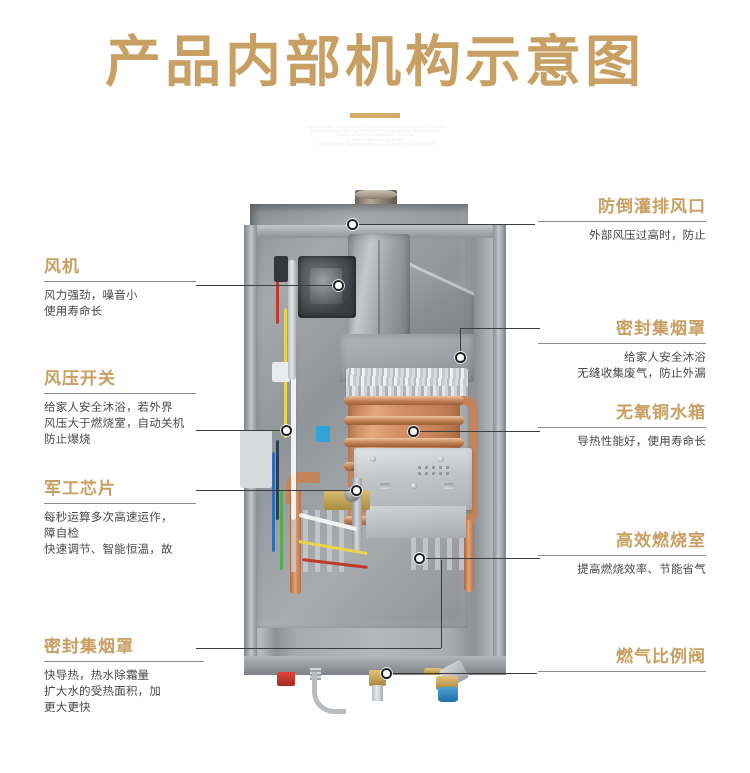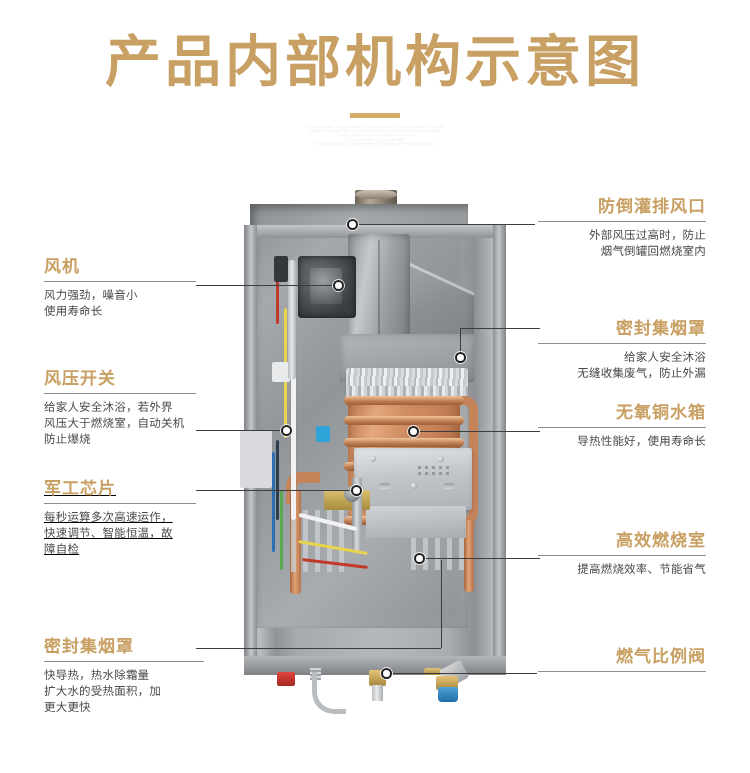--- a/index.html
+++ b/index.html
@@ -426,46 +426,45 @@
   <div class="callout left" style="left:44px; top:368px; width:152px;">
     <div class="c-title">风压开关</div>
     <div class="c-rule"></div>
     <div class="c-desc">
       <div>给家人安全沐浴，若外界</div>
       <div>风压大于燃烧室，自动关机</div>
       <div>防止爆烧</div>
     </div>
   </div>
 
-  <div class="callout left" style="left:44px; top:478px; width:152px;text-decoration:underline;">
+  <div class="callout left" style="left:44px; top:478px; width:152px;">
     <div class="c-title">军工芯片</div>
     <div class="c-rule"></div>
     <div class="c-desc">
       <div>每秒运算多次高速运作，</div>
+      <div>障自检</div>
       <div>快速调节、智能恒温，故</div>
-      <div>障自检</div>
     </div>
   </div>
 
   <div class="callout left" style="left:44px; top:636px; width:160px;">
     <div class="c-title">密封集烟罩</div>
     <div class="c-rule"></div>
     <div class="c-desc">
       <div>快导热，热水除霜量</div>
       <div>扩大水的受热面积，加</div>
       <div>更大更快</div>
     </div>
   </div>
 
   <div class="callout right" style="left:538px; top:196px; width:168px;">
     <div class="c-title">防倒灌排风口</div>
     <div class="c-rule"></div>
     <div class="c-desc">
       <div>外部风压过高时，防止</div>
-      <div>烟气倒罐回燃烧室内</div>
     </div>
   </div>
 
   <div class="callout right" style="left:538px; top:318px; width:168px;">
     <div class="c-title">密封集烟罩</div>
     <div class="c-rule"></div>
     <div class="c-desc">
       <div>给家人安全沐浴</div>
       <div>无缝收集废气，防止外漏</div>
     </div>

